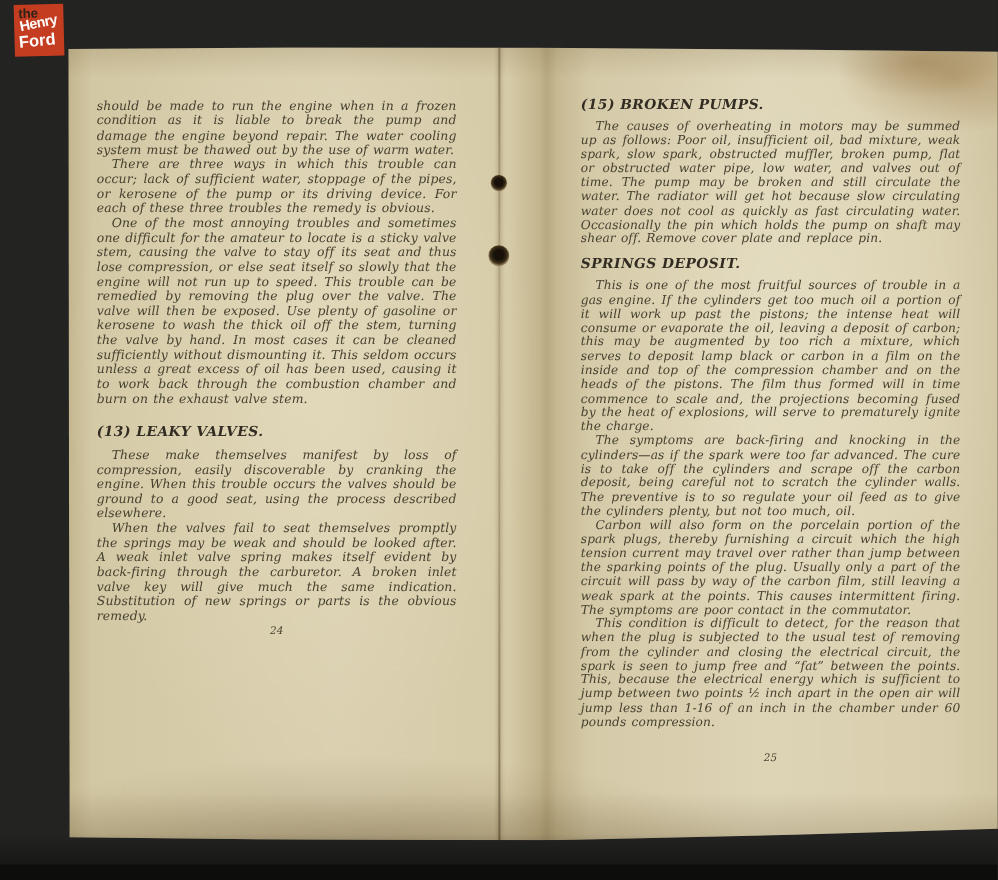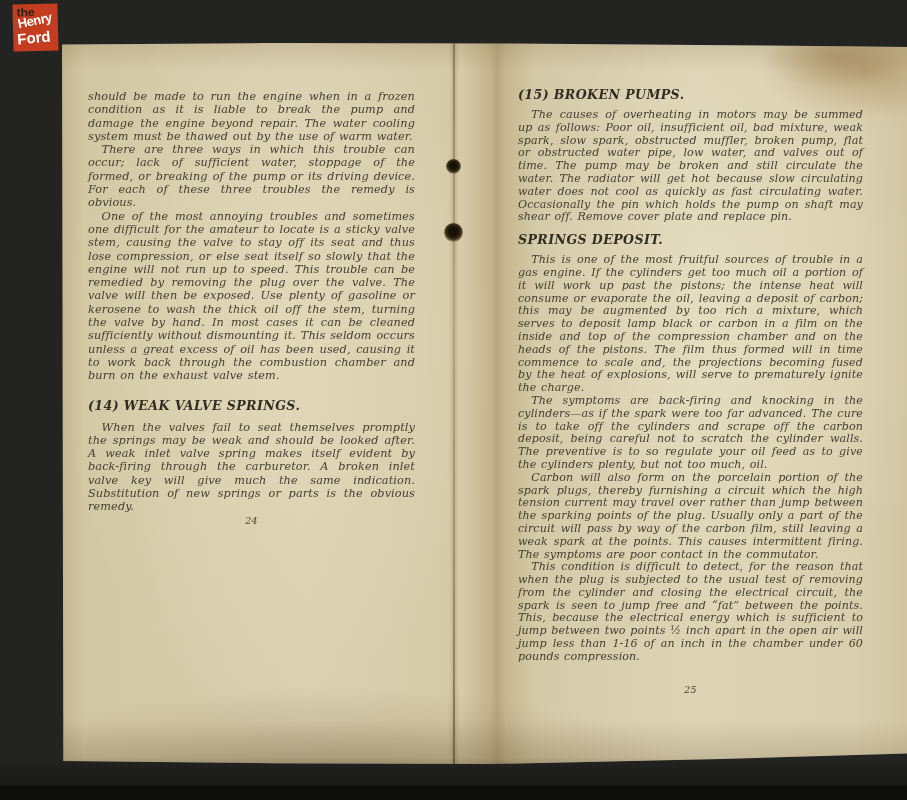--- a/index.html
+++ b/index.html
@@ -77,21 +77,21 @@
   .hole-1 { left: 384px; top: 117px; width: 15px; height: 15px; }
   .hole-2 { left: 382px; top: 181px; width: 19px; height: 19px; }
 
   
   .col {
     position: absolute;
     color: #46402f;
     text-align: justify;
   }
   .col-left  { left: 26px;  top: 48px; width: 327px; font-size: 11.3px; line-height: 13.3px; }
-  .col-right { left: 456px; top: 45px; width: 345px; font-size: 11.1px; line-height: 12.8px; }
+  .col-right { left: 466px; top: 45px; width: 345px; font-size: 11.1px; line-height: 12.8px; }
 
   .col p { margin: 0; text-indent: 1.2em; letter-spacing: 0.1px; word-spacing: 1px; }
   .col p.no-indent { text-indent: 0; }
 
   .col h4 {
     font-size: 12.6px; line-height: 15px; letter-spacing: 0.4px;
     color: #322c22; text-align: left; text-indent: 0;
   }
   .col-left  h4 { margin: 15px 0 8px; }
   .col-right h4 { margin: 8px 0 7px; }
@@ -115,23 +115,24 @@
     <span class="logo-ford">Ford</span>
   </div>
 
   <div class="spread">
     <div class="crease"></div>
     <div class="hole hole-1"></div>
     <div class="hole hole-2"></div>
 
     <div class="col col-left">
         <p class="no-indent">should be made to run the engine when in a frozen condition as it is liable to break the pump and damage the engine beyond repair.  The water cooling system must be thawed out by the use of warm water.</p>
-        <p>There are three ways in which this trouble can occur; lack of sufficient water, stoppage of the formed, or breaking of the pump or its driving device. For each of these three troubles the remedy is obvious.</p>
+        <p>There are three ways in which this trouble can occur; lack of sufficient water, stoppage of the pipes, or kerosene of the pump or its driving device. For each of these three troubles the remedy is obvious.</p>
         <p>One of the most annoying troubles and sometimes one difficult for the amateur to locate is a sticky valve stem, causing the valve to stay off its seat and thus lose compression, or else seat itself so slowly that the engine will not run up to speed. This trouble can be remedied by removing the plug over the valve.  The valve will then be exposed. Use plenty of gasoline or kerosene to wash the thick oil off the stem, turning the valve by hand.  In most cases it can be cleaned sufficiently without dismounting it.  This seldom occurs unless a great excess of oil has been used, causing it to work back through the combustion chamber and burn on the exhaust valve stem.</p>
-        <h4>(14) WEAK VALVE SPRINGS.</h4>
+        <h4>(13) LEAKY VALVES.</h4>
+        <p>These make themselves manifest by loss of compression, easily discoverable by cranking the engine. When this trouble occurs the valves should be ground to a good seat, using the process described elsewhere.</p>
         <p>When the valves fail to seat themselves promptly the springs may be weak and should be looked after. A weak inlet valve spring makes itself evident by back-firing through the carburetor.  A broken inlet valve key will give much the same indication.  Substitution of new springs or parts is the obvious remedy.</p>
         <p class="page-number">24</p>
       </div>
 
     <div class="col col-right">
         <h4>(15) BROKEN PUMPS.</h4>
         <p>The causes of overheating in motors may be summed up as follows:  Poor oil, insufficient oil, bad mixture, weak spark, slow spark, obstructed muffler, broken pump, flat or obstructed water pipe, low water, and valves out of time.  The pump may be broken and still circulate the water.  The radiator will get hot because slow circulating water does not cool as quickly as fast circulating water.  Occasionally the pin which holds the pump on shaft may shear off.  Remove cover plate and replace pin.</p>
         <h4>SPRINGS DEPOSIT.</h4>
         <p>This is one of the most fruitful sources of trouble in a gas engine.  If the cylinders get too much oil a portion of it will work up past the pistons; the intense heat will consume or evaporate the oil, leaving a deposit of carbon; this may be augmented by too rich a mixture, which serves to deposit lamp black or carbon in a film on the inside and top of the compression chamber and on the heads of the pistons.  The film thus formed will in time commence to scale and, the projections becoming fused by the heat of explosions, will serve to prematurely ignite the charge.</p>
         <p>The symptoms are back-firing and knocking in the cylinders—as if the spark were too far advanced. The cure is to take off the cylinders and scrape off the carbon deposit, being careful not to scratch the cylinder walls.  The preventive is to so regulate your oil feed as to give the cylinders plenty, but not too much, oil.</p>

